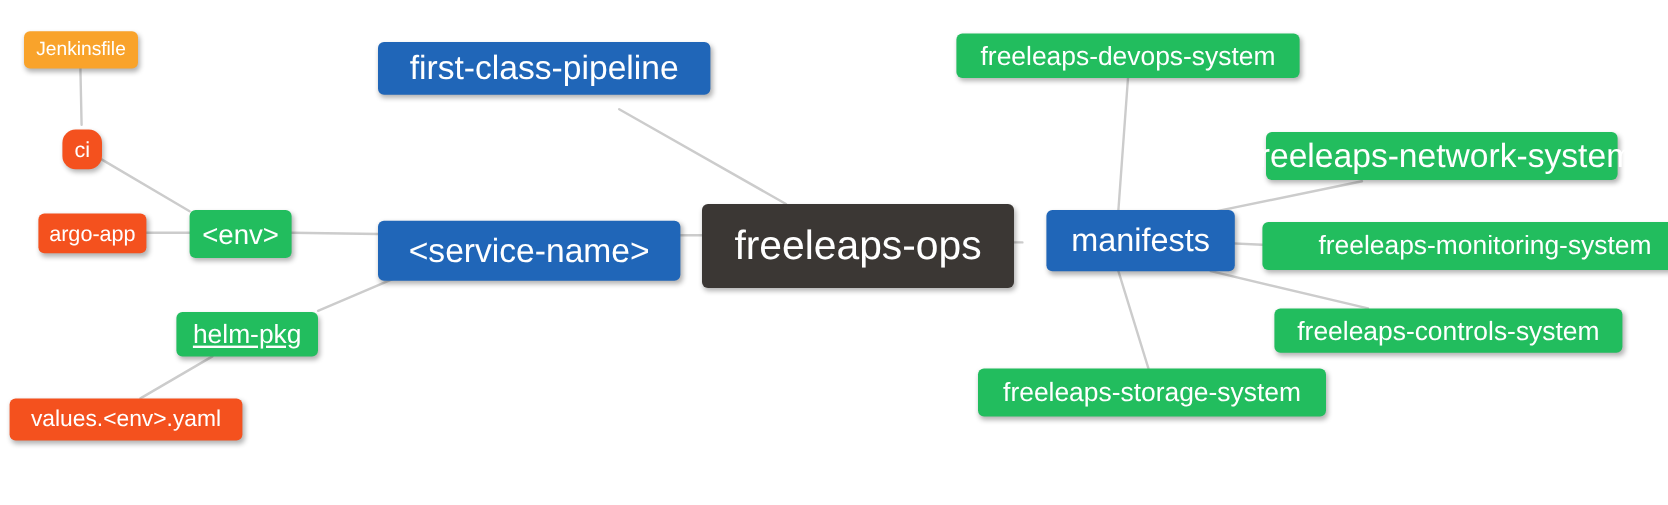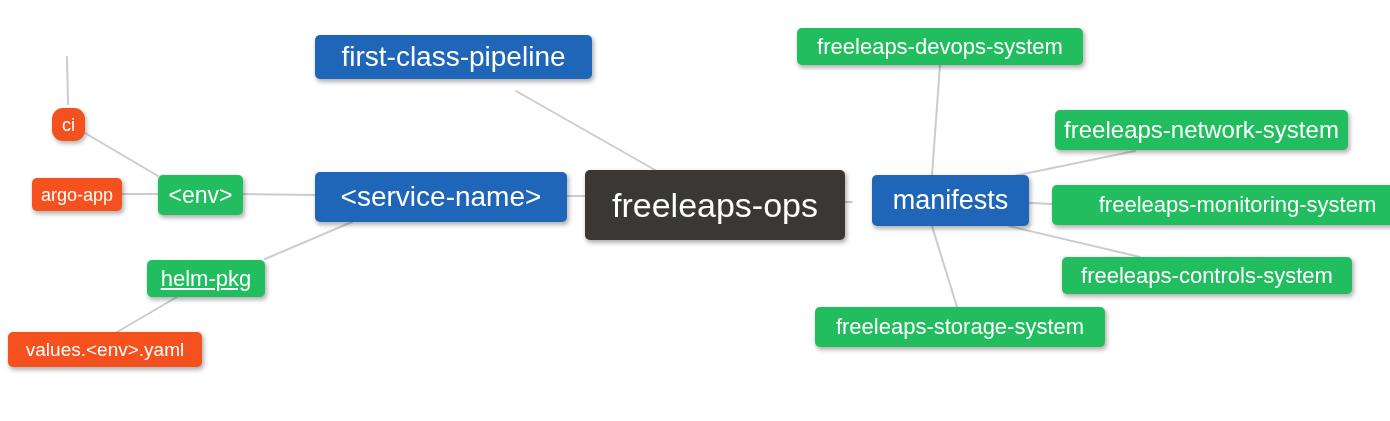--- a/index.html
+++ b/index.html
@@ -48,21 +48,21 @@
   .n-ci          { left: 52px;   top: 108px; width: 33px;  height: 33px; font-size: 18px; border-radius: 11px; }
   .n-argo        { left: 32px;   top: 178px; width: 90px;  height: 33px; font-size: 18px; }
   .n-env         { left: 158px;  top: 175px; width: 85px;  height: 40px; font-size: 23px; }
   .n-helm        { left: 147px;  top: 260px; width: 118px; height: 37px; font-size: 22px; text-decoration: underline; }
   .n-values      { left: 8px;    top: 332px; width: 194px; height: 35px; font-size: 19px; }
   .n-pipeline    { left: 315px;  top: 35px;  width: 277px; height: 44px; font-size: 28px; }
   .n-service     { left: 315px;  top: 172px; width: 252px; height: 50px; font-size: 28px; }
   .n-ops         { left: 585px;  top: 170px; width: 260px; height: 70px; font-size: 34px; }
   .n-manifests   { left: 852px;  top: 175px; width: 157px; height: 51px; font-size: 27px; }
   .n-devops      { left: 797px;  top: 28px;  width: 286px; height: 37px; font-size: 22px; }
-  .n-network     { left: 1055px; top: 110px; width: 293px; height: 40px; font-size: 24px; }
+  .n-network     { left: 1055px; top: 110px; width: 293px; height: 40px; font-size: 28px; }
   .n-monitoring  { left: 1052px; top: 185px; width: 325px; height: 40px; font-size: 22px; padding-left: 23px; }
   .n-controls    { left: 1062px; top: 257px; width: 290px; height: 37px; font-size: 22px; }
   .n-storage     { left: 815px;  top: 307px; width: 290px; height: 40px; font-size: 22px; }
 </style>
 </head>
 <body>
 
 <div class="canvas">
 
   <svg class="edges" viewBox="0 0 1390 421">
@@ -75,27 +75,28 @@
     <line x1="516" y1="91" x2="655" y2="170"></line>
     <line x1="567" y1="196" x2="585" y2="196"></line>
     <line x1="845" y1="202" x2="852" y2="202"></line>
     <line x1="940" y1="65" x2="932" y2="175"></line>
     <line x1="1009" y1="177" x2="1135" y2="151"></line>
     <line x1="1009" y1="202" x2="1052" y2="204"></line>
     <line x1="1009" y1="226" x2="1140" y2="257"></line>
     <line x1="932" y1="226" x2="957" y2="307"></line>
   </svg>
 
+  <div class="node n-jenkinsfile" style="background: rgb(249, 163, 43);">Jenkinsfile</div>
   <div class="node n-ci" style="background: rgb(244, 81, 30);">ci</div>
   <div class="node n-argo" style="background: rgb(244, 81, 30);">argo-app</div>
   <div class="node n-env" style="background: rgb(34, 189, 94);">&lt;env&gt;</div>
   <div class="node n-helm" style="background: rgb(34, 189, 94);">helm-pkg</div>
   <div class="node n-values" style="background: rgb(244, 81, 30);">values.&lt;env&gt;.yaml</div>
   <div class="node n-pipeline" style="background: rgb(32, 102, 184);">first-class-pipeline</div>
-  <div class="node n-service" style="background: rgb(32, 102, 184);">&lt;service-name&gt;</div>
+  <div class="node n-service" style="background: rgb(32, 102, 184); margin-top: 12px;">&lt;service-name&gt;</div>
   <div class="node n-ops" style="background: rgb(59, 55, 52);">freeleaps-ops</div>
   <div class="node n-manifests" style="background: rgb(32, 102, 184); margin-left: 20px;">manifests</div>
   <div class="node n-devops" style="background: rgb(34, 189, 94);">freeleaps-devops-system</div>
   <div class="node n-network" style="background: rgb(34, 189, 94);">freeleaps-network-system</div>
   <div class="node n-monitoring" style="background: rgb(34, 189, 94);">freeleaps-monitoring-system</div>
   <div class="node n-controls" style="background: rgb(34, 189, 94);">freeleaps-controls-system</div>
   <div class="node n-storage" style="background: rgb(34, 189, 94);">freeleaps-storage-system</div>
 
 </div>
 

